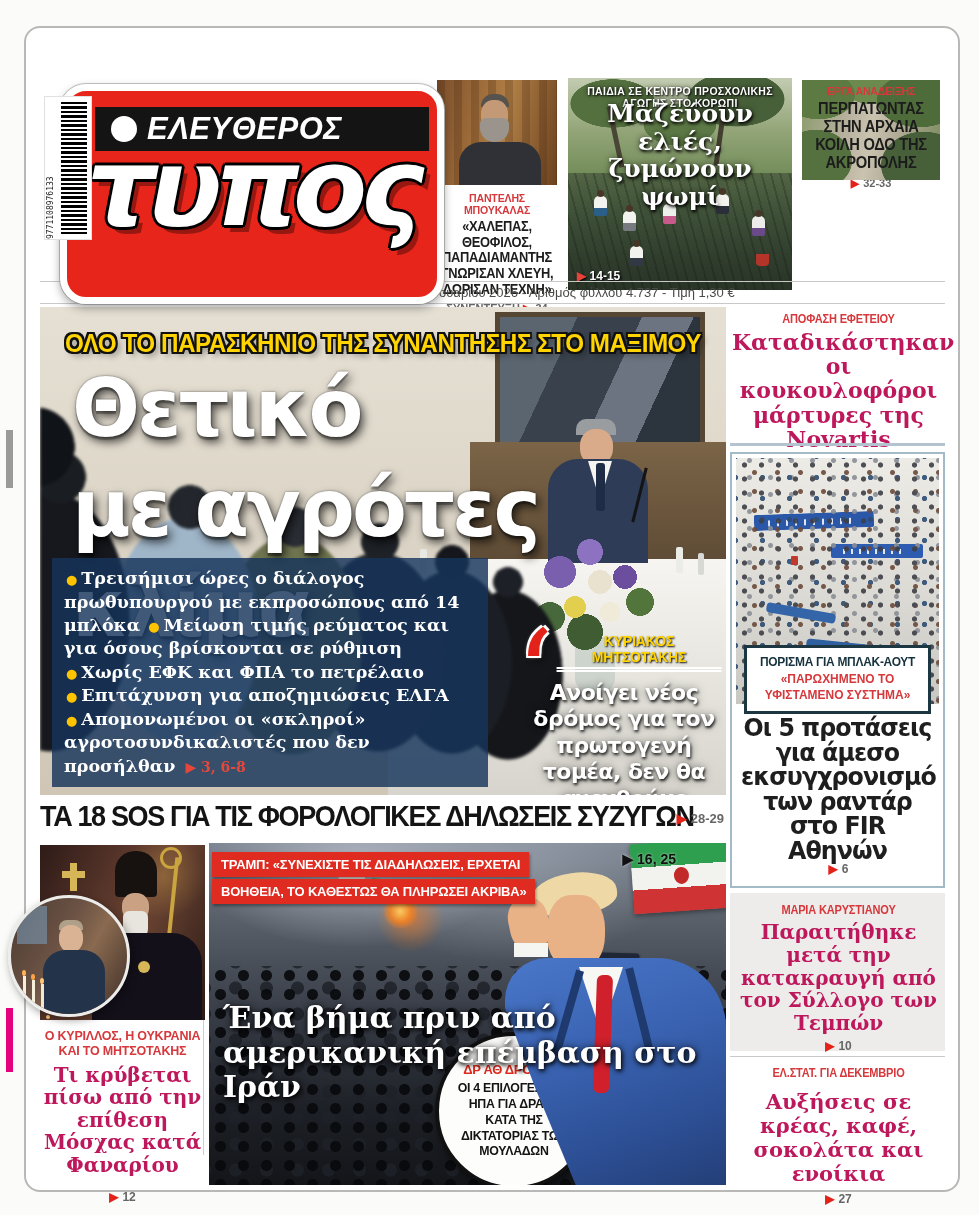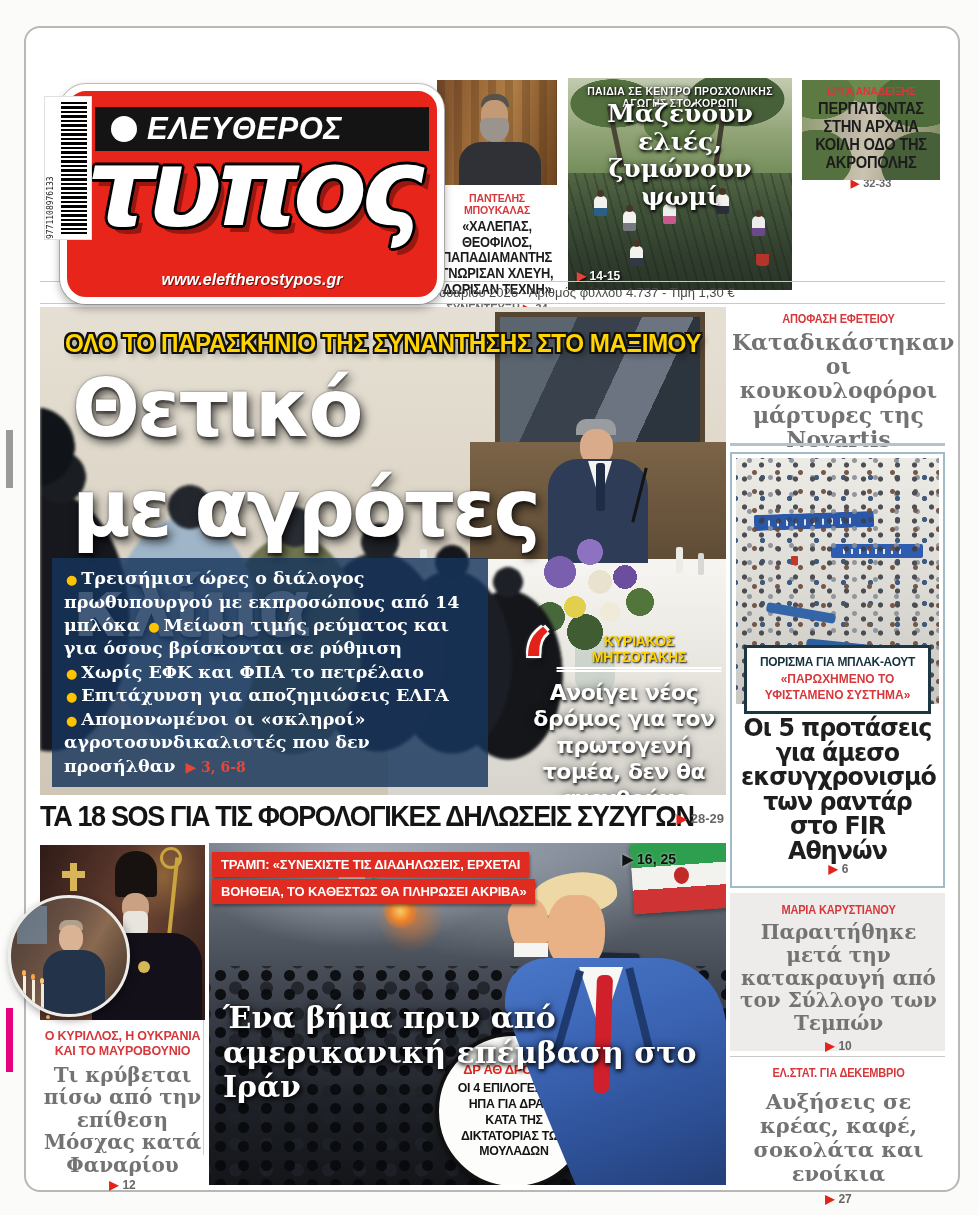--- a/index.html
+++ b/index.html
@@ -4,21 +4,21 @@
 <style>
   html,body{margin:0;padding:0;background:#ffffff;}
   #page{position:relative;width:979px;height:1215px;background:#fbfbfa;overflow:hidden;
         font-family:"Liberation Sans",sans-serif;color:#1c1c1c;}
   .sheet{position:absolute;left:24px;top:26px;width:932px;height:1162px;background:#fff;
          border:2px solid #b8b8b6;border-radius:16px;}
   .photo{position:absolute;overflow:hidden;}
   .rule{position:absolute;height:1px;background:#c9c9c7;}
   .vrule{position:absolute;width:1px;background:#cfcfcd;}
   .kicker-red{color:#d6383c;font-weight:bold;letter-spacing:-0.2px;}
-  .serif{font-family:"DejaVu Serif",serif;font-weight:bold;color:#737373;}
+  .serif{font-family:"DejaVu Serif",serif;font-weight:bold;color:#be185d;}
   .cond{display:block;transform:scaleX(.92);transform-origin:center top;}
   .ref{font-weight:bold;color:#666;font-size:12px;}
   .ref .arr{color:#e32219;font-style:normal;}
   .ref .num{margin-left:4px;}
   .ctr{text-align:center;}
   
   .barcode{position:absolute;left:44px;top:96px;width:46px;height:142px;background:#fff;
            border:1px solid #e0e0de;z-index:4;}
   .barcode .bars{position:absolute;right:4px;top:5px;width:26px;height:132px;
            background:repeating-linear-gradient(#000 0 2px,#fff 2px 4px,#000 4px 7px,#fff 7px 9px);}
@@ -153,21 +153,20 @@
     <div class="bnum">9771108976133</div>
     <div class="bars"></div>
   </div>
 
   <div class="logo">
     <div class="logo-bar">
       <div class="logo-dot"></div>
       <div class="logo-top">ΕΛΕΥΘΕΡΟΣ</div>
     </div>
     <div class="logo-script">τυπος</div>
-    <div class="logo-site">www.eleftherostypos.gr</div>
   </div>
 
   <div class="tcol" style="left:430px;top:80px;width:134px;">
     <div class="photo" style="left:7px;top:0;width:120px;height:105px;
          background:linear-gradient(100deg,#7a4e2c 0%,#9c6a39 30%,#b07f46 55%,#6b421f 100%);">
       <div class="shape" style="inset:0;background:repeating-linear-gradient(90deg,rgba(60,30,10,.22) 0 8px,transparent 8px 17px);"></div>
       <div class="shape" style="left:22px;top:62px;width:82px;height:45px;border-radius:22px 22px 0 0;background:#2f3136;"></div>
       <div class="shape" style="left:44px;top:14px;width:28px;height:13px;border-radius:12px 12px 0 0;background:#56524d;"></div>
       <div class="shape" style="left:44px;top:20px;width:27px;height:30px;border-radius:45%;background:#c49a76;"></div>
       <div class="shape" style="left:43px;top:38px;width:29px;height:24px;border-radius:6px 6px 14px 14px;background:#9a948c;"></div>
@@ -325,24 +324,24 @@
     <div class="pcircle">
       <div class="shape" style="left:6px;top:8px;width:30px;height:38px;background:#7aa0c0;opacity:.55;"></div>
       <div class="shape" style="left:48px;top:22px;width:24px;height:10px;border-radius:8px 8px 0 0;background:#b0a08a;"></div>
       <div class="shape" style="left:48px;top:27px;width:24px;height:27px;border-radius:45%;background:#d9b394;"></div>
       <div class="shape" style="left:32px;top:52px;width:62px;height:64px;border-radius:22px 22px 0 0;background:#23344a;"></div>
       <div class="shape" style="left:12px;top:78px;width:3px;height:26px;background:#f5efdc;box-shadow:9px 4px 0 #f5efdc,18px 8px 0 #efe8d2;"></div>
       <div class="shape" style="left:11px;top:72px;width:4px;height:6px;border-radius:50%;background:#ffb257;box-shadow:9px 4px 0 #ffa347,18px 8px 0 #ffc877;"></div>
     </div>
     <div class="kicker-red" style="margin-top:184px;font-size:12.5px;line-height:1.2;">
       <div>Ο ΚΥΡΙΛΛΟΣ, Η ΟΥΚΡΑΝΙΑ</div>
-      <div>ΚΑΙ ΤΟ ΜΑΥΡΟΒΟΥΝΙΟ</div>
+      <div>ΚΑΙ ΤΟ ΜΗΤΣΟΤΑΚΗΣ</div>
     </div>
     <div class="serif" style="font-size:20px;line-height:1.12;margin-top:5px;">Τι κρύβεται πίσω από την επίθεση Μόσχας κατά Φαναρίου</div>
-    <div class="ref" style="margin-top:2px;">
+    <div class="ref" style="margin-top:14px;">
       <span class="arr">▶</span><span class="num">12</span>
     </div>
   </div>
 
   <div class="photo iran">
     <div class="flag">
       <div class="emb"></div>
     </div>
     <div class="shape" style="left:130px;top:28px;width:26px;height:16px;background:#e9e9e4;opacity:.85;transform:rotate(-8deg);z-index:2;"></div>
     <div class="shape" style="left:162px;top:36px;width:22px;height:14px;background:linear-gradient(#2e9e4f 0 50%,#eee 50%);opacity:.8;transform:rotate(6deg);z-index:2;"></div>

